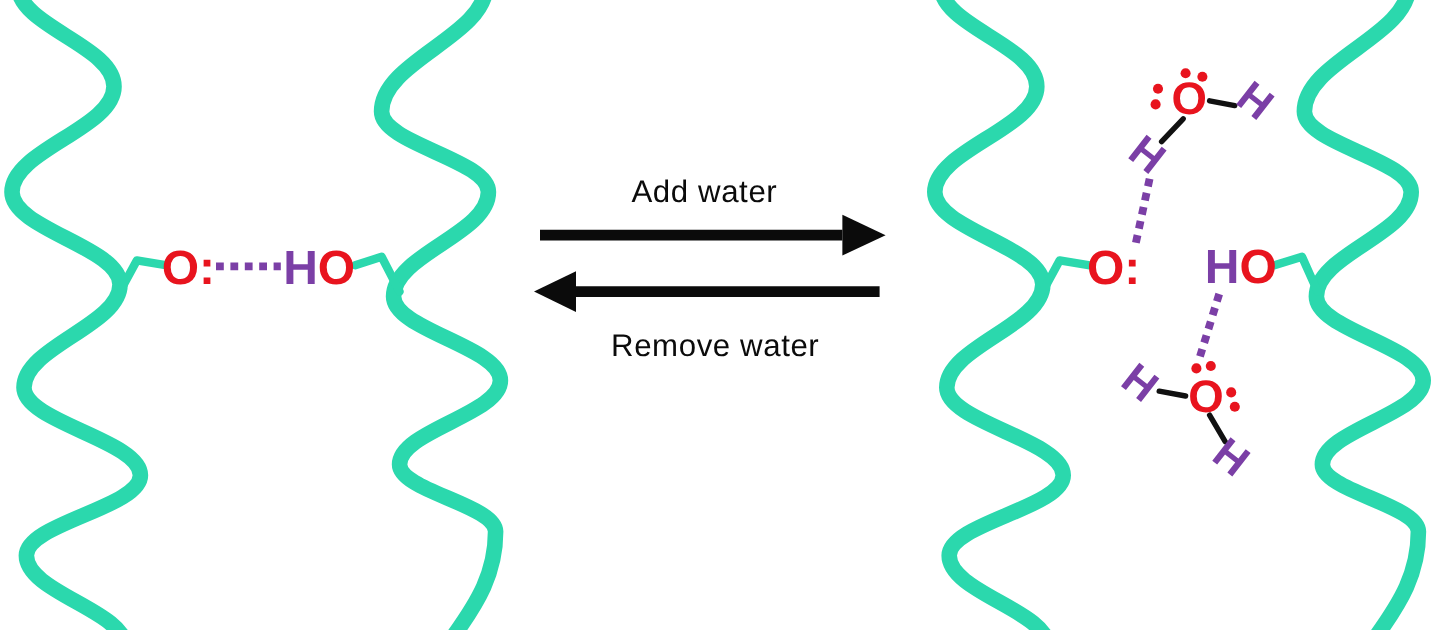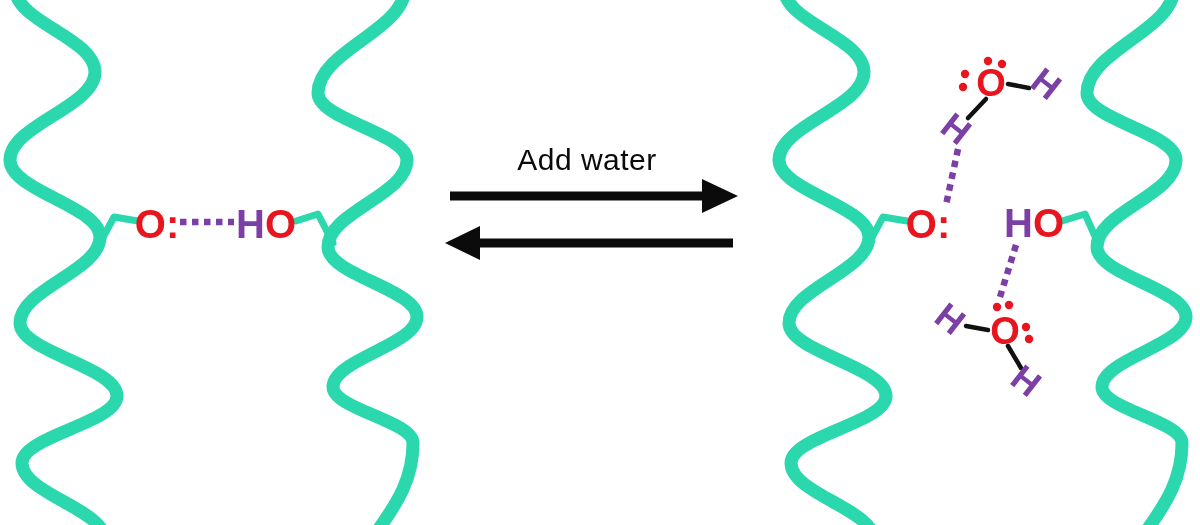--- a/index.html
+++ b/index.html
@@ -19,21 +19,21 @@
   .bond{stroke:var(--bond);stroke-width:4.5;stroke-linecap:round;}
   .lonepair{fill:var(--oxygen);}
   .arrow-line{stroke:var(--arrow);stroke-width:9;}
   .arrow-head{fill:var(--arrow);}
 
   
   .lbl{
     position:absolute;
     transform:translate(-50%,-50%);
     color:var(--arrow);
-    font-size:30px;
+    font-size:26px;
     white-space:nowrap;
     letter-spacing:0.5px;
   }
   .atom{
     position:absolute;
     transform:translate(-50%,-50%);
     font-weight:700;
     font-size:40px;
     line-height:1;
     white-space:nowrap;
@@ -88,20 +88,21 @@
       <line class="arrow-line" x1="450" y1="196" x2="702" y2="196"></line>
       <polygon class="arrow-head" points="702,179 738,196 702,213"></polygon>
     </g>
     <g>
       <line class="arrow-line" x1="733" y1="243" x2="480" y2="243"></line>
       <polygon class="arrow-head" points="480,226 445,243 480,260"></polygon>
     </g>
   </svg>
 
   <div class="lbl" style="left:587px;top:160px;">Add water</div>
+  <div class="lbl" style="left:596px;top:288px;">Remove water</div>
 
   <div class="atom o-red" style="left:157px;top:224px;">O:</div>
   <div class="atom pendant" style="left:266px;top:224px;">
     <span class="h-purple">H</span>
       <span class="o-red">O</span>
   </div>
 
   <div class="atom o-red" style="left:928px;top:224px;">O:</div>
   <div class="atom pendant" style="left:1034px;top:223px;">
     <span class="h-purple">H</span>

